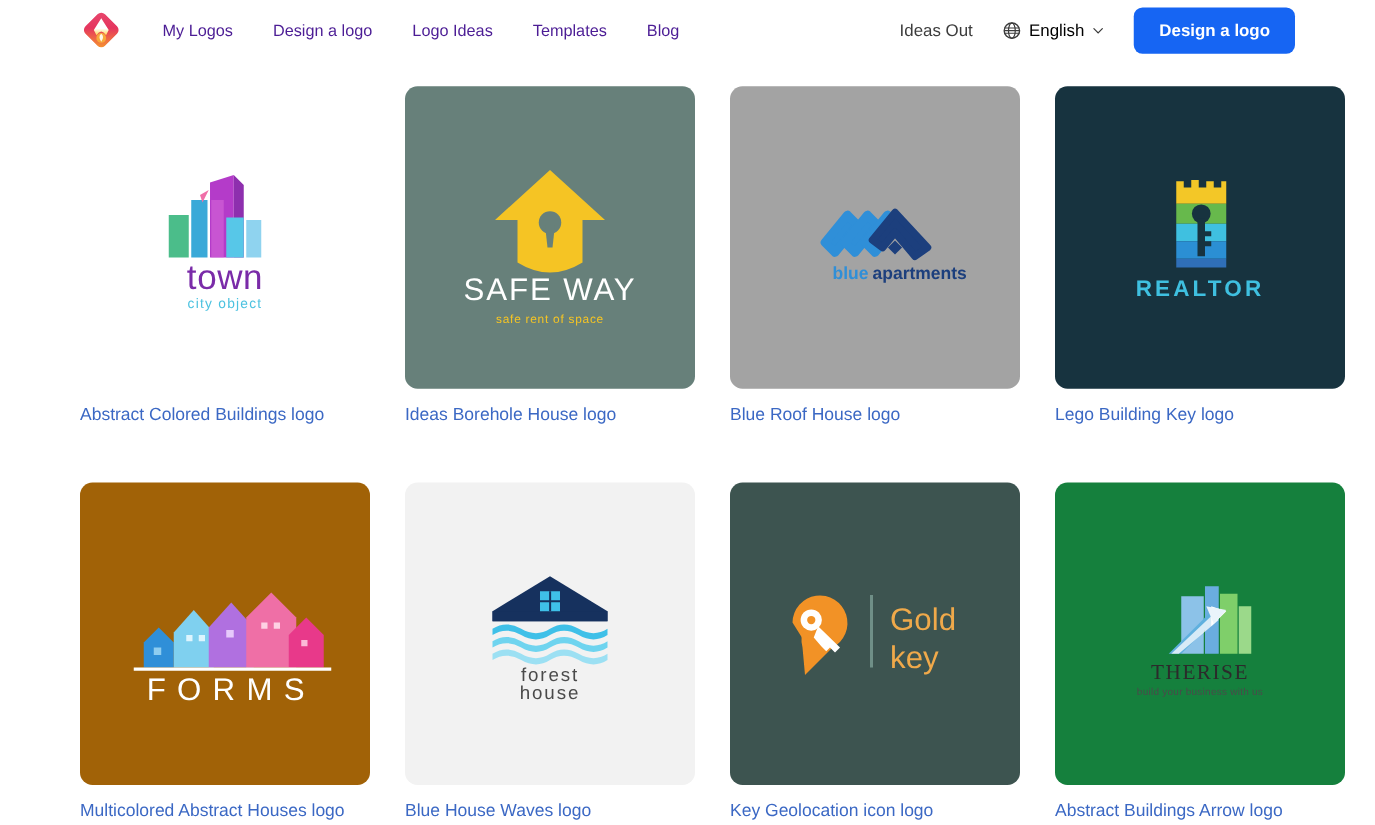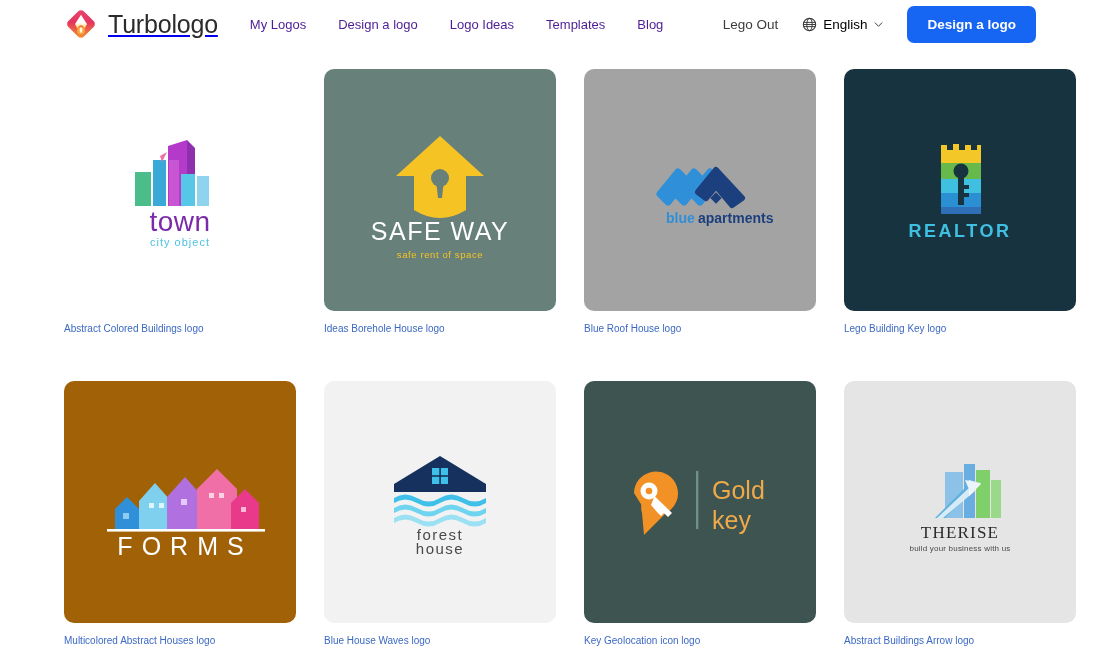--- a/index.html
+++ b/index.html
@@ -68,21 +68,21 @@
     border-radius: 10px;
     position: relative;
     overflow: hidden;
     display: flex;
     align-items: center;
     justify-content: center;
     cursor: pointer;
   }
   .caption {
     display: block;
-    font-size: 10px;
+    font-size: 14px;
     color: #3b68c4;
     text-decoration: none;
     margin-top: 12px;
     margin-bottom: 19px;
     cursor: pointer;
     white-space: nowrap;
   }
   .logo-svg { display: block; }
 
   
@@ -122,33 +122,32 @@
           <stop offset="0%" stop-color="#ffffff"></stop>
           <stop offset="60%" stop-color="#ffffff"></stop>
           <stop offset="100%" stop-color="#ffd54a"></stop>
         </linearGradient>
       </defs>
       <rect x="7" y="7" width="26" height="26" rx="5" transform="rotate(45 20 20)" fill="url(#gdiam)"></rect>
       <path d="M20 9 L27 20 L24.5 25 Q20 18 15.5 25 L13 20 Z" fill="url(#gflame)"></path>
       <circle cx="20" cy="27.5" r="4.6" fill="#f7a93b"></circle>
       <path d="M20 23.5 q3.4 2.6 0 7.6 q-3.4 -5 0 -7.6z" fill="#ffffff" opacity="0.9"></path>
     </svg>
-    <span class="brand-name">Turbologo</span>
   </a>
 
   <nav class="main-nav">
     <a class="nav-link" href="#">My Logos</a>
     <a class="nav-link" href="#">Design a logo</a>
     <a class="nav-link" href="#">Logo Ideas</a>
     <a class="nav-link" href="#">Templates</a>
     <a class="nav-link" href="#">Blog</a>
   </nav>
 
   <div class="header-right">
-    <a class="signout" href="#">Lego Out</a>
+    <a class="signout" href="#">Ideas Out</a>
 
     <div class="lang">
       <svg class="globe-icon" viewBox="0 0 20 20">
         <circle cx="10" cy="10" r="8.2" fill="none" stroke="#3c3c3c" stroke-width="1.5"></circle>
         <ellipse cx="10" cy="10" rx="3.6" ry="8.2" fill="none" stroke="#3c3c3c" stroke-width="1.3"></ellipse>
         <line x1="1.9" y1="7.2" x2="18.1" y2="7.2" stroke="#3c3c3c" stroke-width="1.3"></line>
         <line x1="1.9" y1="12.8" x2="18.1" y2="12.8" stroke="#3c3c3c" stroke-width="1.3"></line>
         <line x1="1.8" y1="10" x2="18.2" y2="10" stroke="#3c3c3c" stroke-width="1.3"></line>
       </svg>
       <span>English</span>
@@ -281,21 +280,21 @@
         <path d="M36.5 33 L54 50 L50 54 L46 50 L43 53 L39 49 L33 42 Z" fill="#ffffff"></path>
         <rect x="78" y="8" width="2.4" height="58" fill="#6f8f87"></rect>
         <text x="94" y="36" font-family="'Liberation Sans',sans-serif" font-size="25" fill="#f0a94a">Gold</text>
         <text x="94" y="66" font-family="'Liberation Sans',sans-serif" font-size="25" fill="#f0a94a">key</text>
       </svg>
     </div>
     <a class="caption" href="#">Key Geolocation icon logo</a>
   </div>
 
   <div class="cell">
-    <div class="thumb" style="background:#e5e5e5">
+    <div class="thumb" style="background:#15803d">
       <svg class="logo-svg" width="150" height="105" viewBox="0 0 150 105">
         <rect x="60" y="22" width="18" height="46" fill="#8cc2e8"></rect>
         <rect x="79" y="14" width="11" height="54" fill="#6aade0"></rect>
         <rect x="91" y="20" width="14" height="48" fill="#7fcf6a"></rect>
         <rect x="106" y="30" width="10" height="38" fill="#9bd98a"></rect>
         <polygon points="50,68 84,34 84,44 60,68" fill="#5fb0de"></polygon>
         <polygon points="84,30 96,34 84,46" fill="#ffffff"></polygon>
         <polygon points="52,68 86,36 90,41 58,68" fill="#ffffff" opacity="0.75"></polygon>
         <polygon points="80,30 96,33 86,44" fill="#eaf4fb"></polygon>
         <text x="75" y="88" text-anchor="middle" font-family="'Liberation Serif',serif" font-size="17" fill="#2b2b2b" letter-spacing="1.2">THERISE</text>

